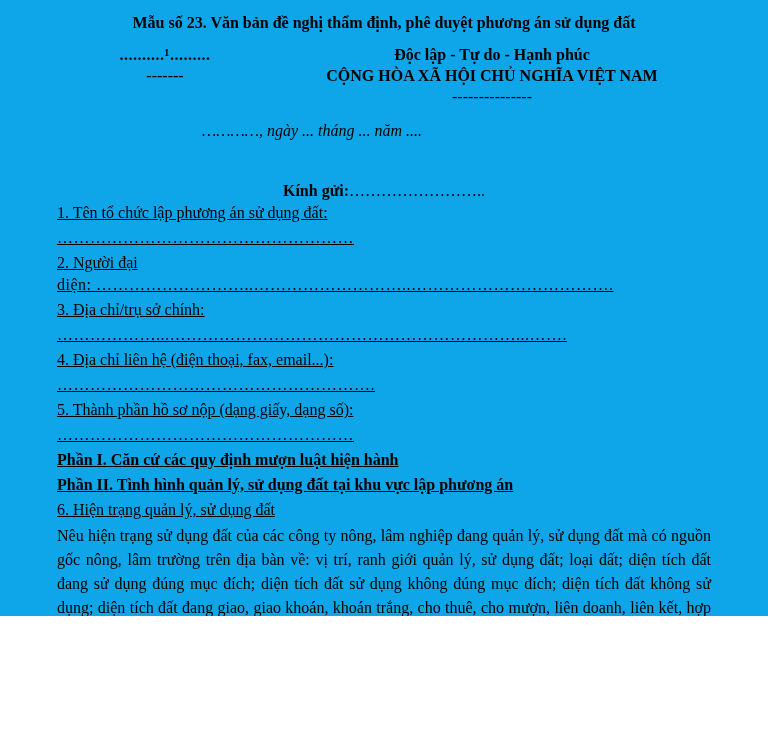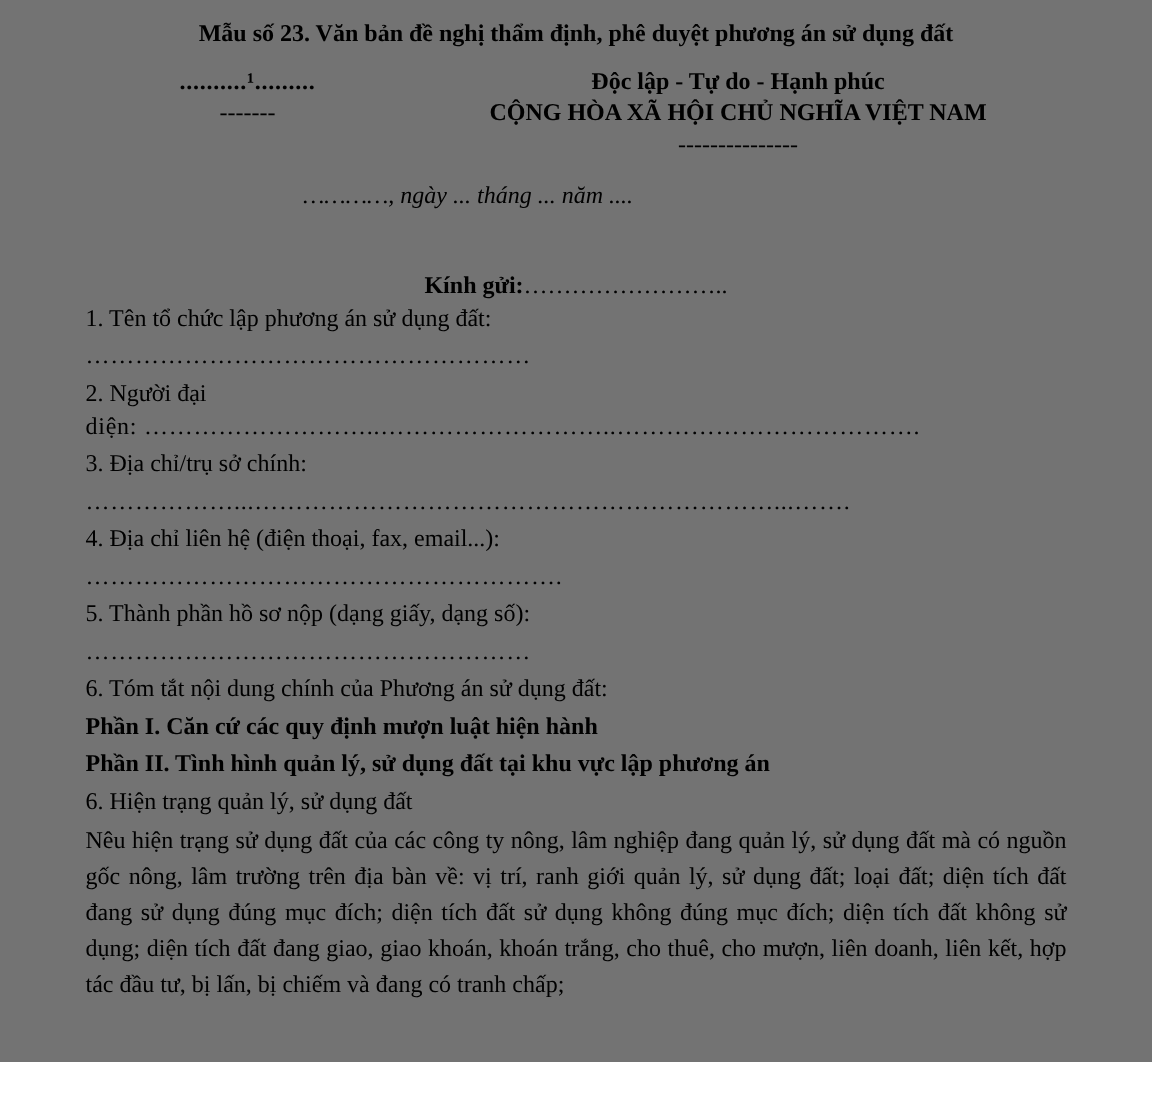--- a/index.html
+++ b/index.html
@@ -6,23 +6,23 @@
     margin: 0;
     padding: 0;
     background: #ffffff;
     color: #000000;
     font-family: "Liberation Serif", "DejaVu Serif", serif;
     font-size: 16px;
   }
   .page {
     position: relative;
     width: 768px;
-    height: 708px;
+    height: 616px;
     overflow: hidden;
-    background: #737373;
+    background: #0ea5e9;
     box-sizing: border-box;
     padding: 12px 57px 12px 57px;
   }
   .bold { font-weight: bold; }
   .form-title {
     text-align: center;
     font-weight: bold;
     line-height: 22px;
   }
   .header-row {
@@ -58,20 +58,21 @@
     line-height: 20px;
   }
   .recipient {
     margin-top: 39px;
     text-align: center;
     line-height: 22px;
   }
   p.line {
     margin: 0 0 3px 0;
     line-height: 22px;
+    text-decoration: underline;
   }
   p.line .inner-line {
     line-height: 22px;
   }
   .body-paragraph {
     margin: 0;
     line-height: 24px;
     text-align: justify;
   }
   .dots-line {
@@ -119,21 +120,20 @@
 
   <p class="line">3. Địa chỉ/trụ sở chính:</p>
   <p class="line dots-line">………………...………………………………………………………...…….</p>
 
   <p class="line">4. Địa chỉ liên hệ (điện thoại, fax, email...):</p>
   <p class="line dots-line">………………………………………………….</p>
 
   <p class="line">5. Thành phần hồ sơ nộp (dạng giấy, dạng số):</p>
   <p class="line dots-line">………………………………………………</p>
 
-  <p class="line">6. Tóm tắt nội dung chính của Phương án sử dụng đất:</p>
 
   <p class="line bold">Phần I. Căn cứ các quy định mượn luật hiện hành</p>
 
   <p class="line bold">Phần II. Tình hình quản lý, sử dụng đất tại khu vực lập phương án</p>
 
   <p class="line">6. Hiện trạng quản lý, sử dụng đất</p>
 
   <p class="body-paragraph">Nêu hiện trạng sử dụng đất của các công ty nông, lâm nghiệp đang quản lý, sử dụng đất mà có nguồn gốc nông, lâm trường trên địa bàn về: vị trí, ranh giới quản lý, sử dụng đất; loại đất; diện tích đất đang sử dụng đúng mục đích; diện tích đất sử dụng không đúng mục đích; diện tích đất không sử dụng; diện tích đất đang giao, giao khoán, khoán trắng, cho thuê, cho mượn, liên doanh, liên kết, hợp tác đầu tư, bị lấn, bị chiếm và đang có tranh chấp;</p>
 
 </div>

